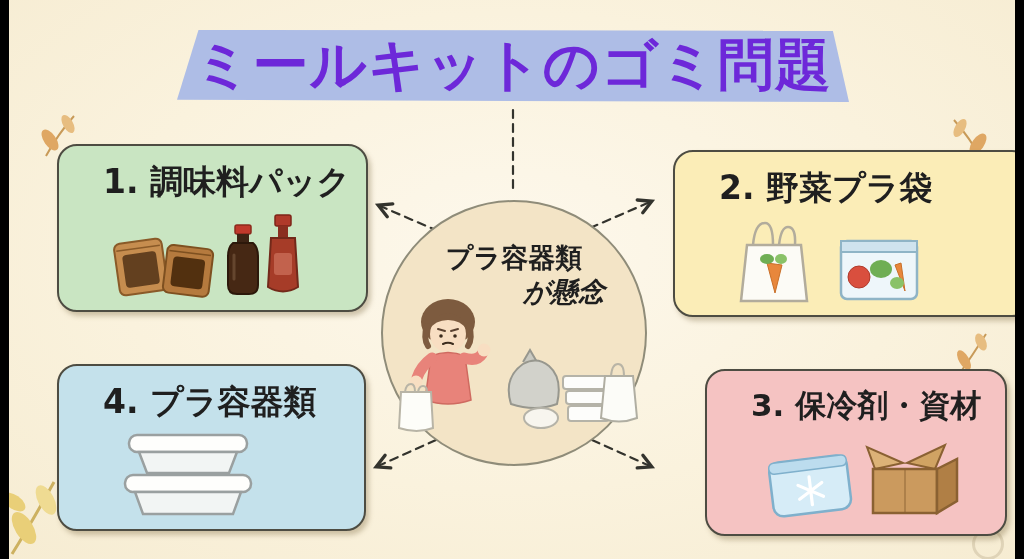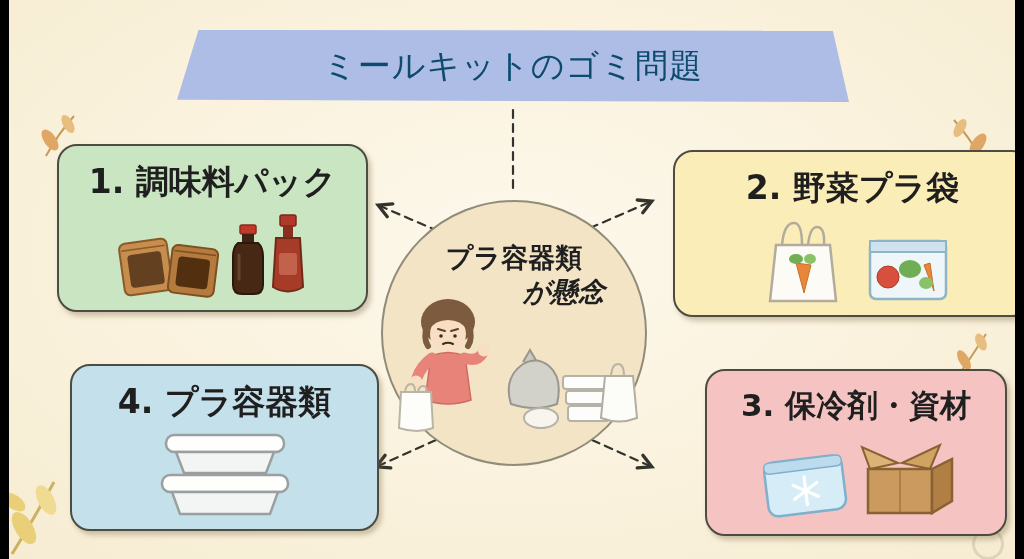--- a/index.html
+++ b/index.html
@@ -14,37 +14,37 @@
   .letterbox.right { right:0; }
 
   .banner {
     position:absolute; left:177px; top:30px; width:672px; height:72px;
     background:#aebde6;
     clip-path: polygon(3.2% 0%, 97.6% 1%, 100% 100%, 0% 97%);
     display:flex; align-items:center; justify-content:center;
     z-index:5;
   }
   .banner h1 {
-    font-size:33px; font-weight:400; letter-spacing:1px; color:#0c4a6e;
+    font-size:56px; font-weight:700; letter-spacing:1px; color:#6d28d9;
     white-space:nowrap;
   }
 
   .arrows { position:absolute; left:0; top:0; z-index:4; pointer-events:none; }
   .dash { stroke:#33332d; stroke-width:2.2; stroke-dasharray:8 6; fill:none; stroke-linecap:round; }
 
   .card {
     position:absolute; border:2px solid #4d4c42; border-radius:20px;
     box-shadow:3px 4px 5px rgba(120,100,60,0.35);
-    display:flex; flex-direction:column; align-items:center;
-    padding-top:14px; z-index:6;
+    display:flex; flex-direction:column; align-items:flex-start;
+    padding-top:14px; z-index:6;padding-left:44px;
   }
   .card .card-label { font-size:33px; font-weight:800; white-space:nowrap; }
   .card-seasoning { left:57px;  top:144px; width:311px; height:168px; }
   .card-vegbags   { left:673px; top:150px; width:359px; height:167px; }
-  .card-containers{ left:70px;  top:364px; width:309px; height:167px; }
+  .card-containers{ left:57px;  top:364px; width:309px; height:167px; }
   .card-coolant   { left:672px; top:369px; width:302px; height:167px; }
   .card-coolant .card-label { font-size:31px; }
   .card svg.card-icons { margin-top:4px; }
 
   .center-circle {
     position:absolute; left:381px; top:200px; width:266px; height:266px;
     border-radius:50%;
     background:#f3e4c6; border:2px solid #8f8c79;
     z-index:5;
   }

